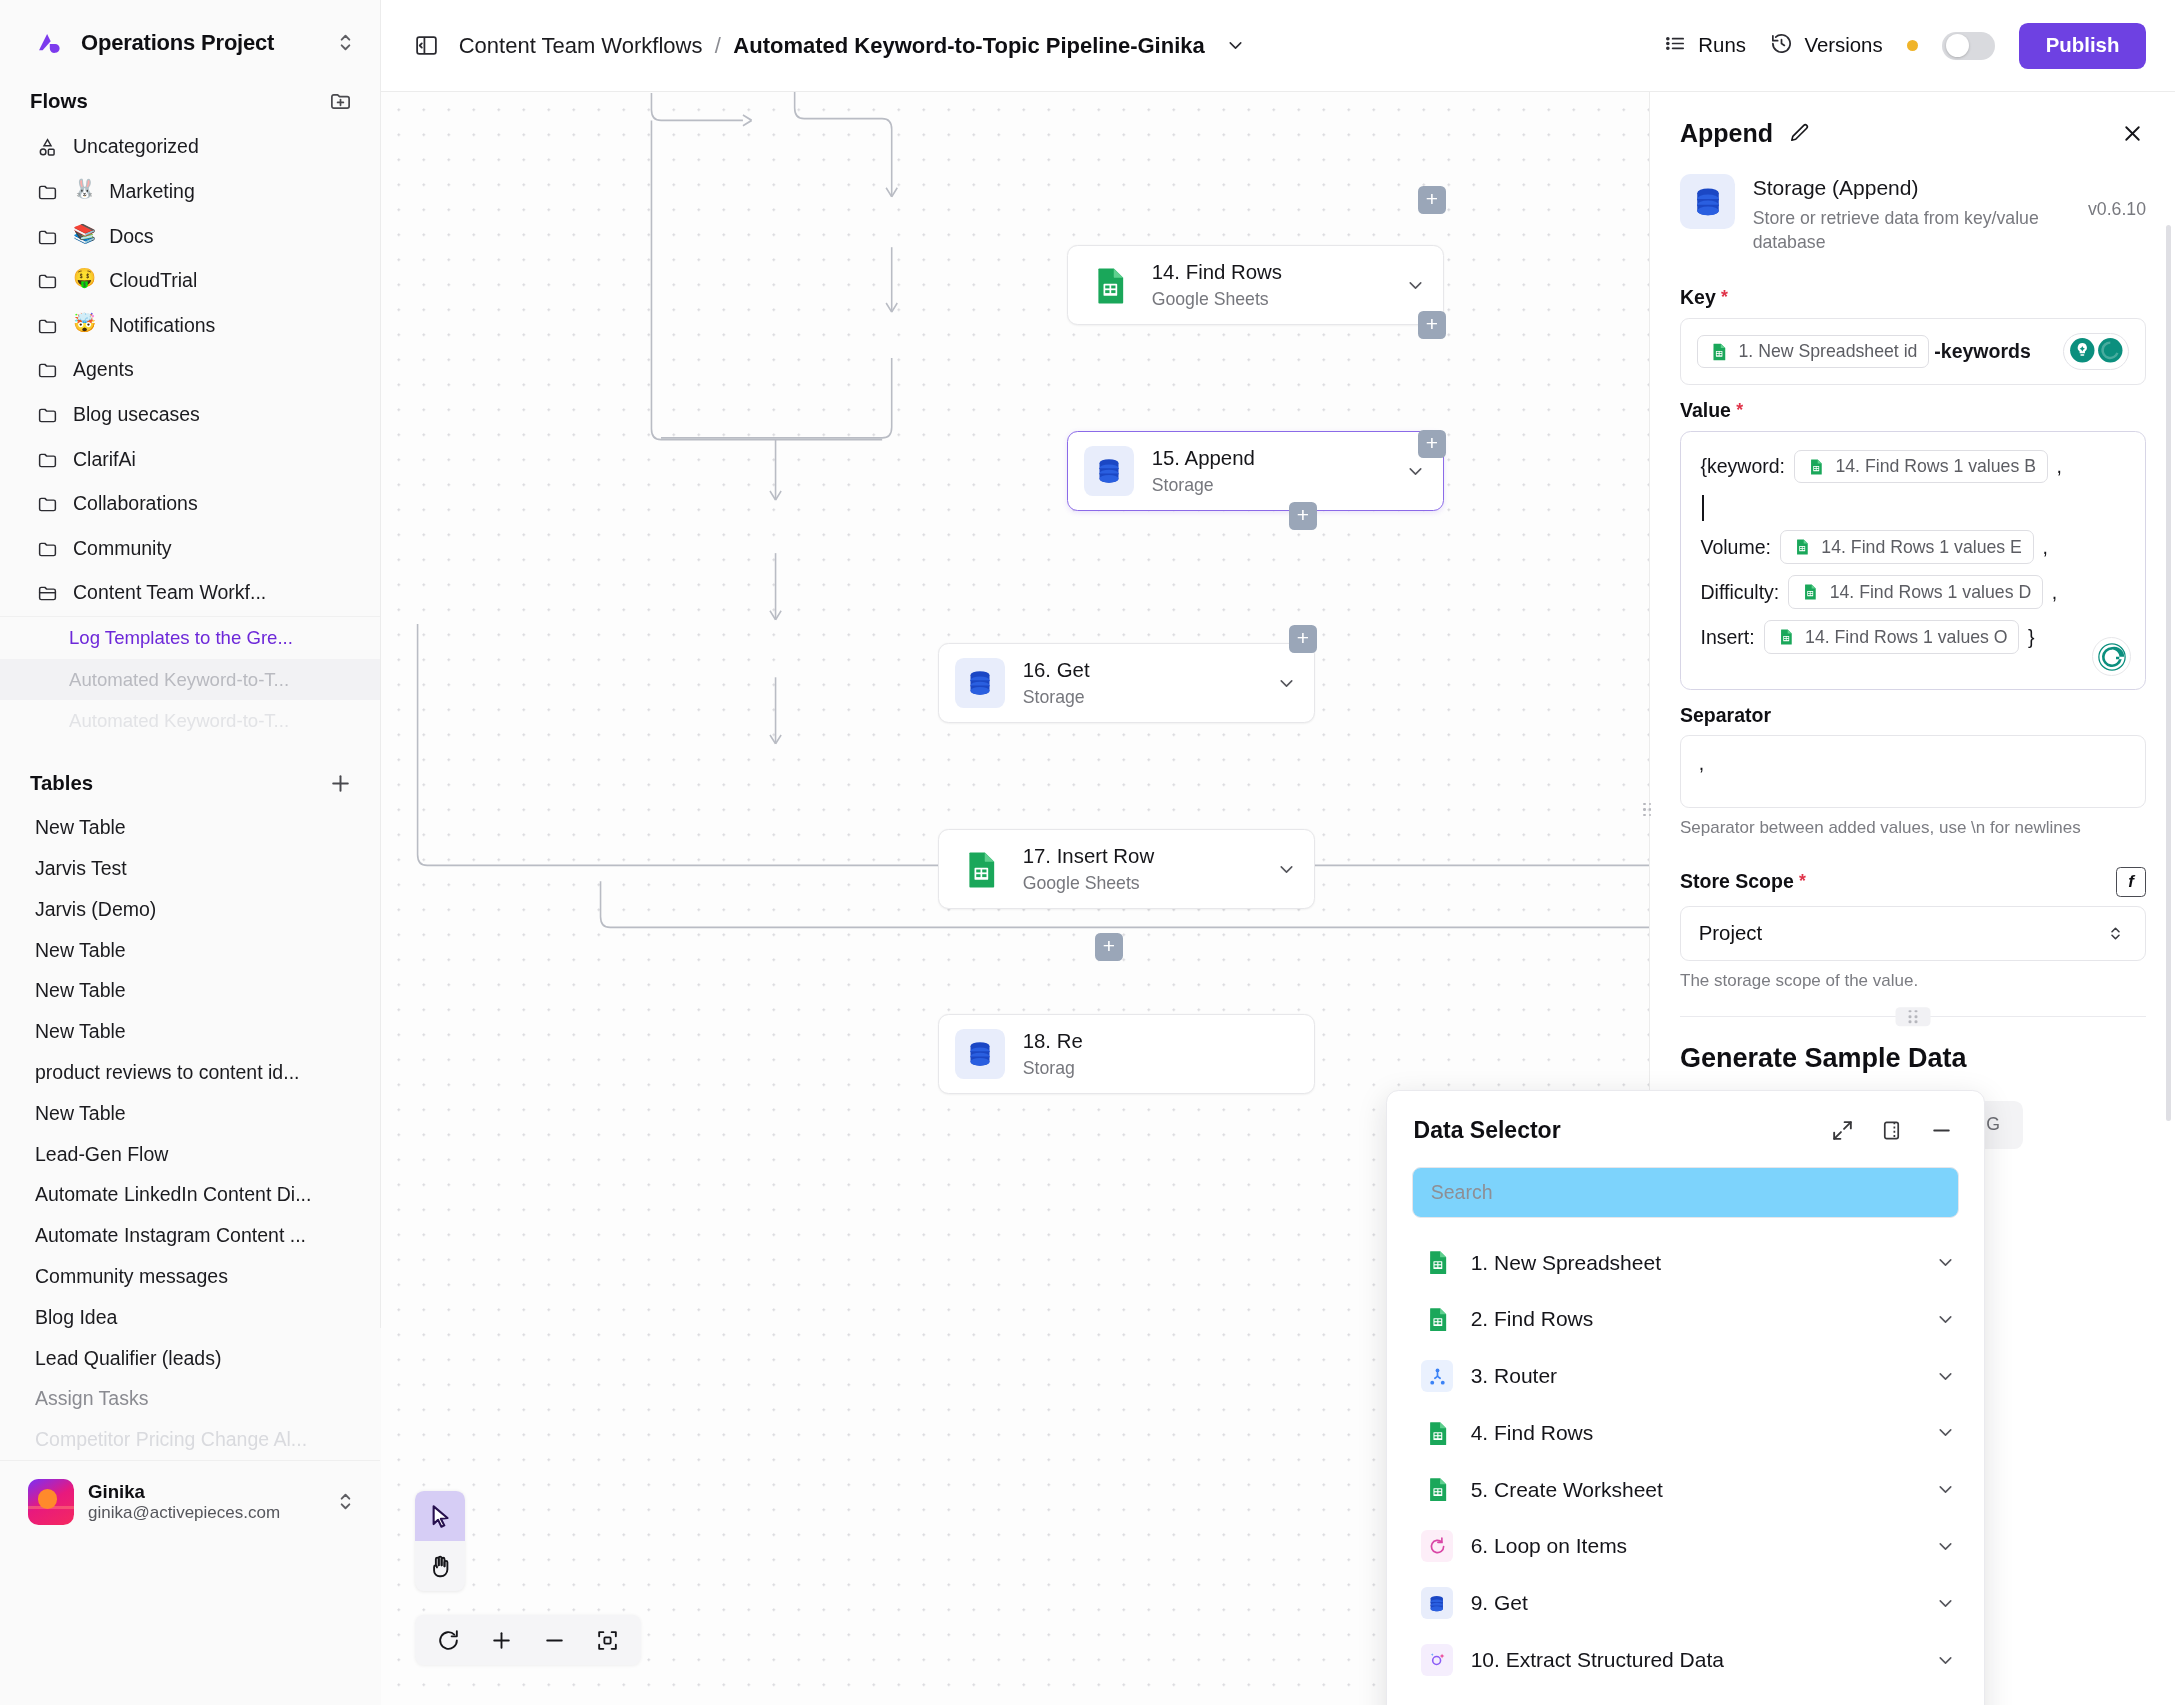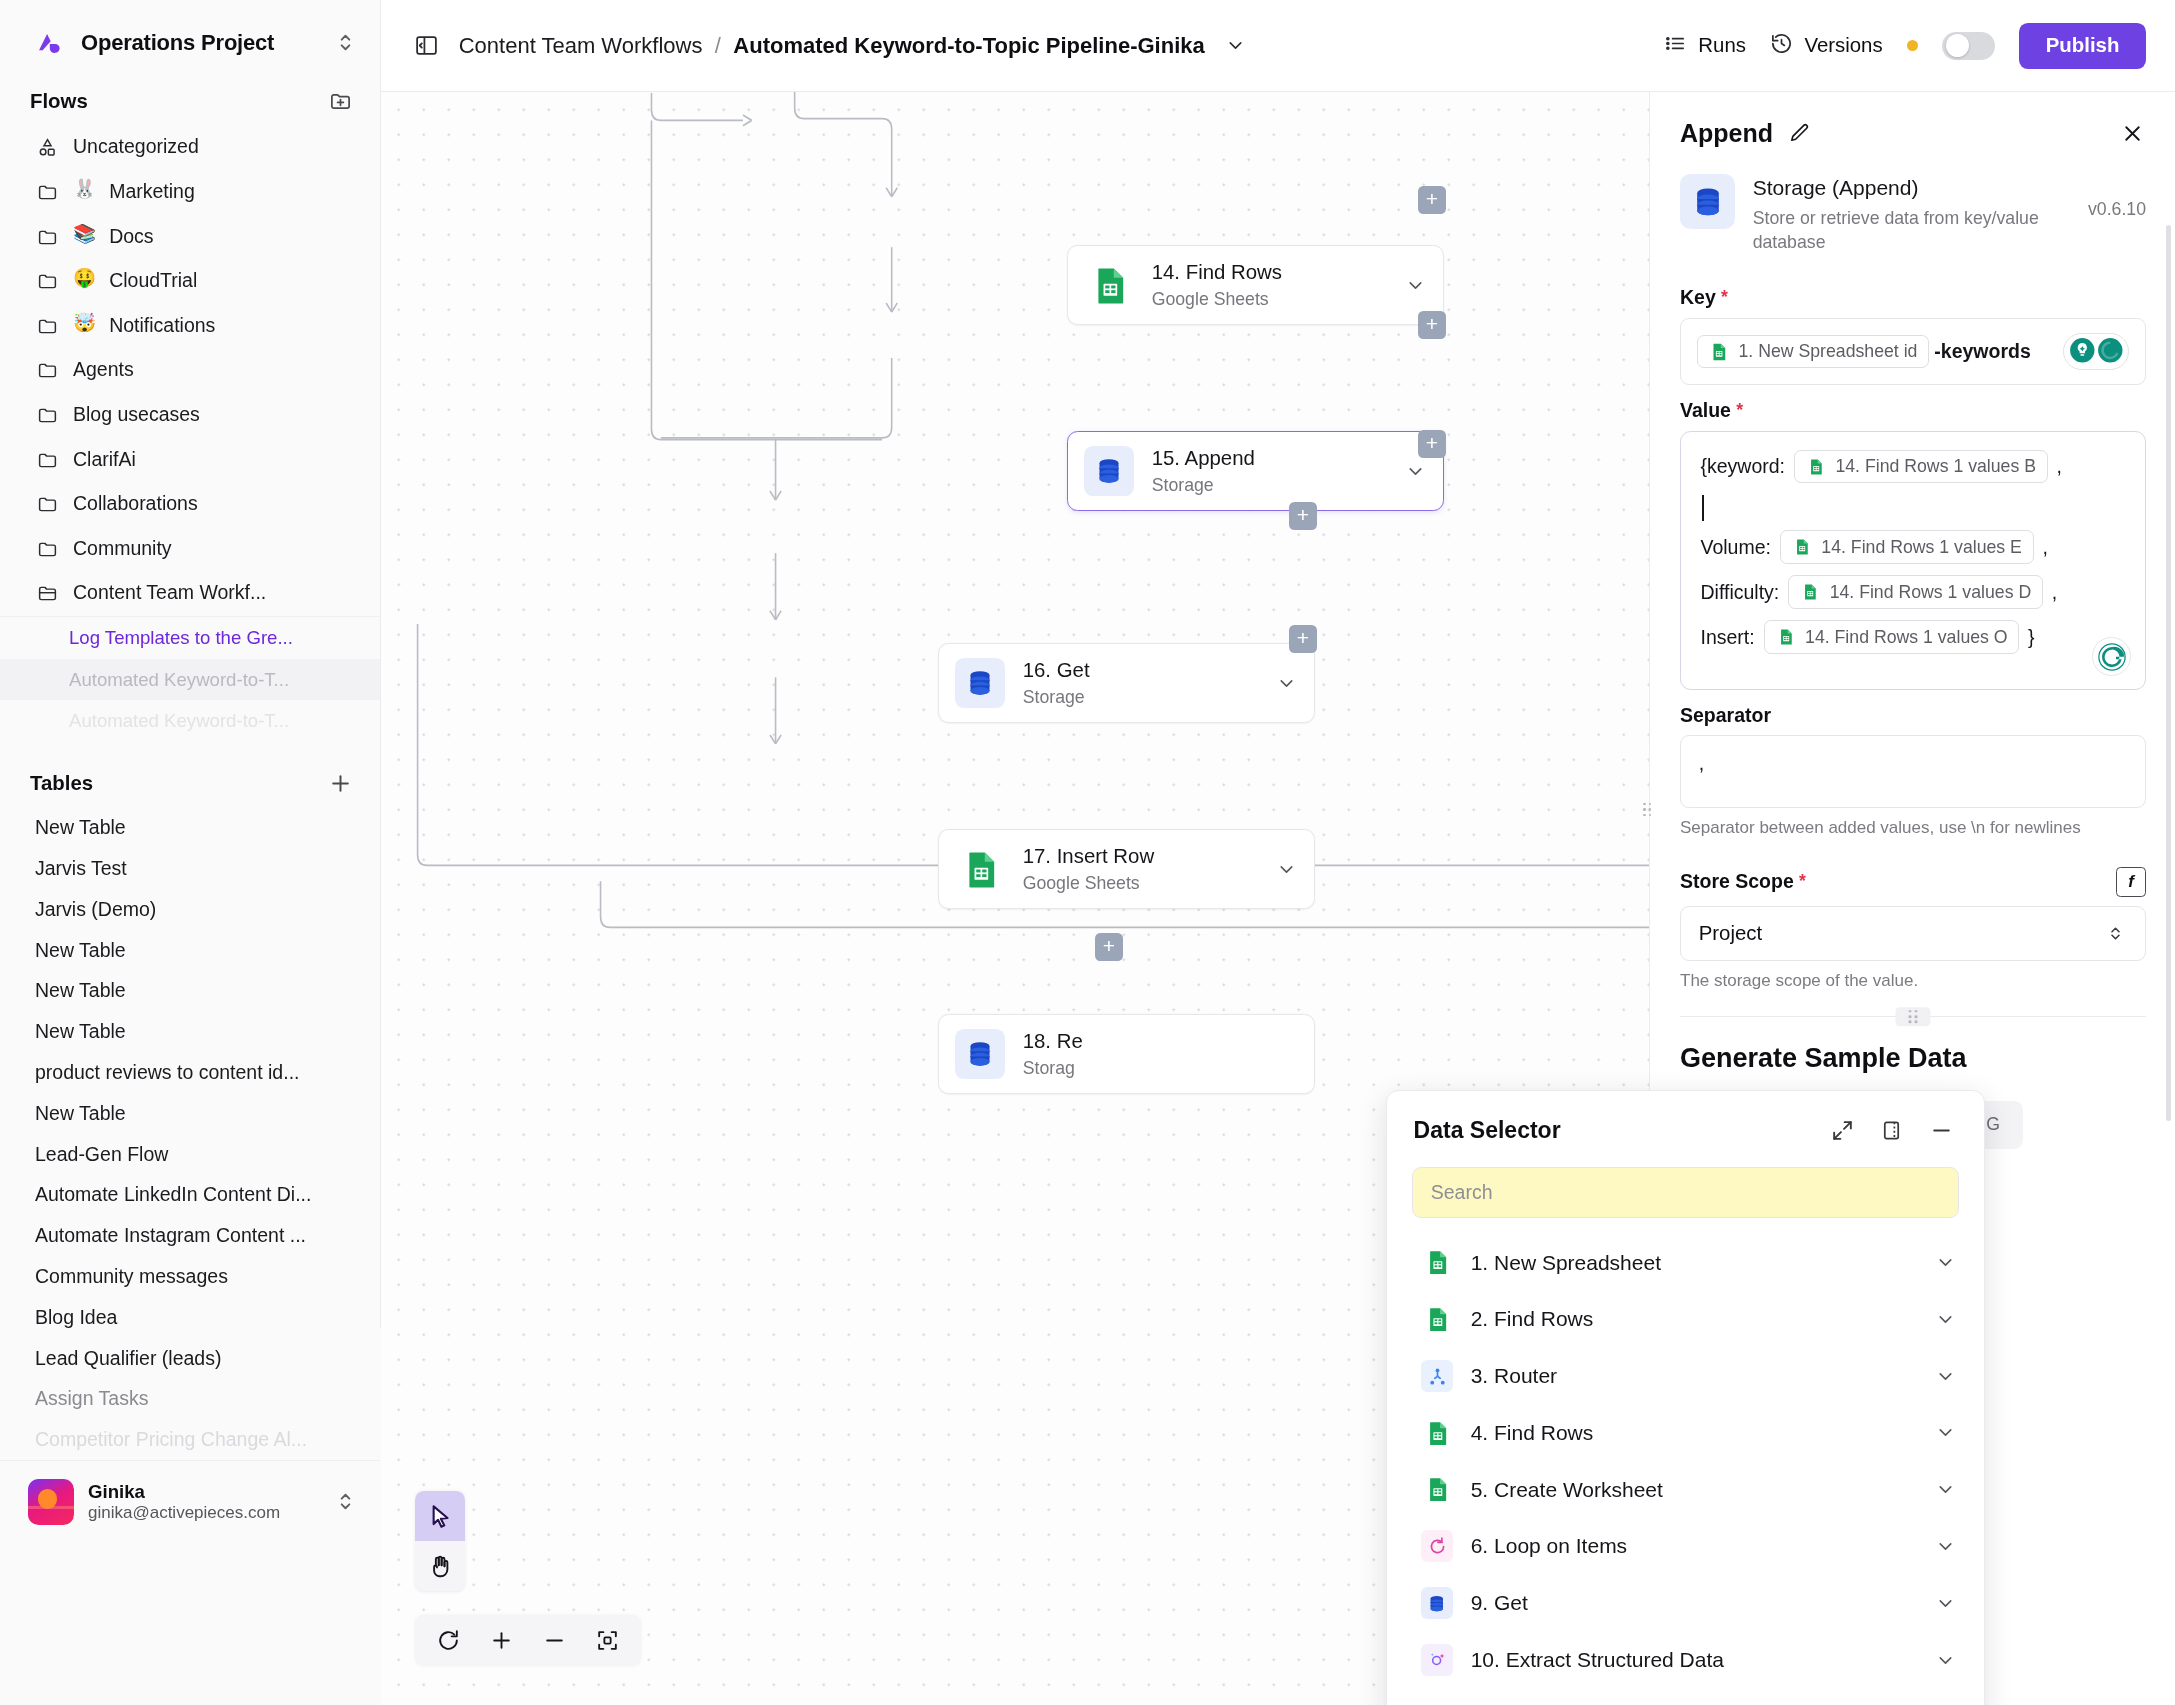--- a/index.html
+++ b/index.html
@@ -158,21 +158,21 @@
     background:#fff; border:0.9px solid #eaeaee; border-radius:12.4px;
     box-shadow: 0 8.9px 30px rgba(20,20,30,.13);
     display:flex; flex-direction:column; z-index:25; overflow:hidden;
   }
   .ds-head { display:flex; align-items:center; padding:23px 26.6px 8.9px 26.6px; gap:17.7px; }
   .ds-title { font-size:23px; font-weight:700; flex:1; }
   .ds-ico { width:32px; height:32px; display:flex; align-items:center; justify-content:center; cursor:pointer; opacity:.85; }
   .ds-search-wrap { padding: 12.4px 25px 10.6px 25px; }
   .ds-search {
     width:100%; height:51px; border:0.9px solid #e6e6ea; border-radius:8.9px;
-    padding: 0 17.7px; font-size:19.5px; color:#15151a; outline:none; background:#fef9c3;
+    padding: 0 17.7px; font-size:19.5px; color:#15151a; outline:none; background:#7dd3fc;
     font-family:"Liberation Sans", sans-serif;
   }
   .ds-search::placeholder { color:#8e8f95; }
   .ds-list { flex:1 1 auto; overflow:hidden; padding: 5.3px 0 0 0; }
   .ds-row {
     display:flex; align-items:center; gap:17.7px; padding:12.4px 26.6px 12.4px 34px; cursor:pointer;
   }
   .ds-row-ico { width:32px; height:32px; flex:0 0 32px; display:flex; align-items:center; justify-content:center; border-radius:6.2px;}
   .ds-row-ico.router { background:#eaf1fe; }
   .ds-row-ico.loop { background:#fdeef8; }

